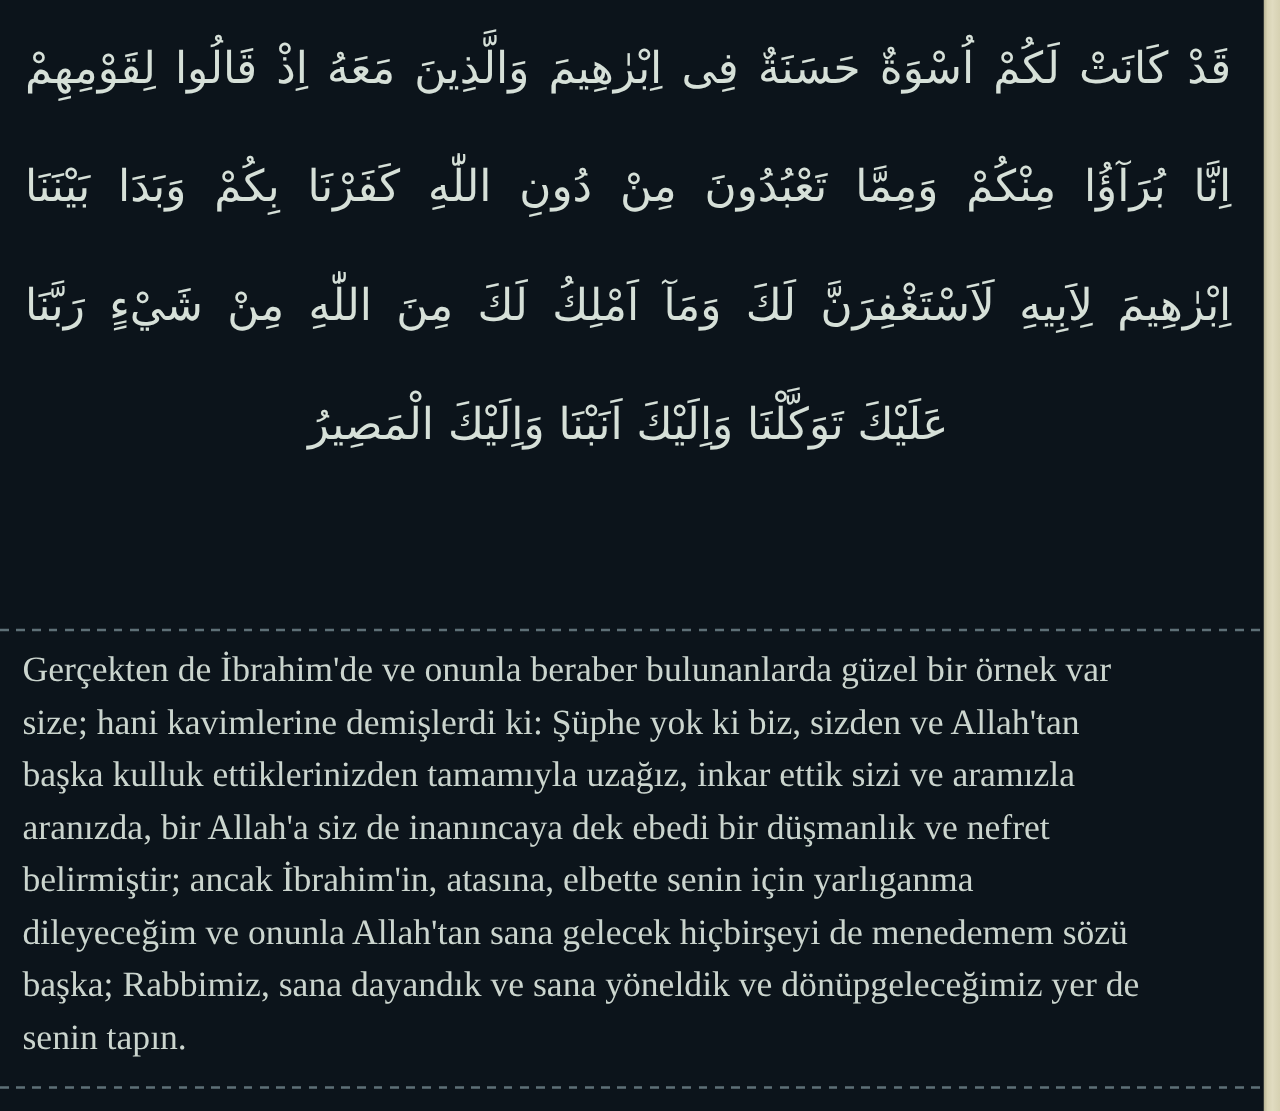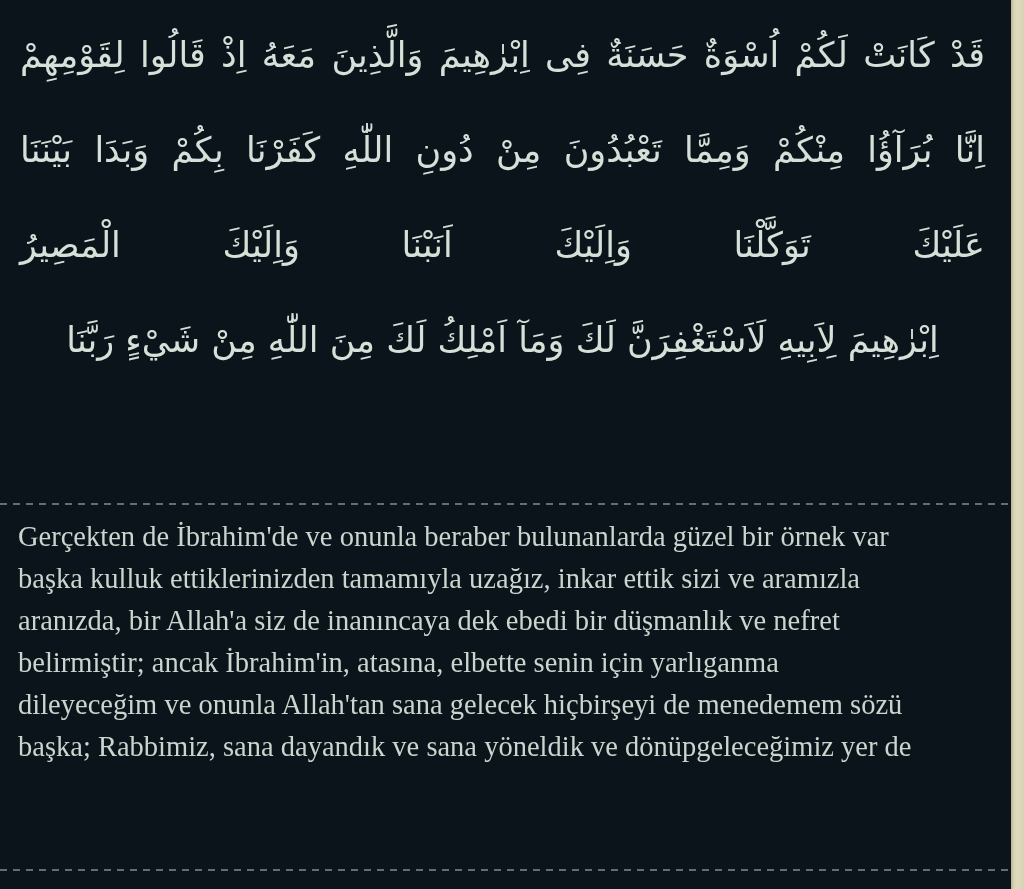--- a/index.html
+++ b/index.html
@@ -65,31 +65,33 @@
     white-space:nowrap;
   }
 </style>
 </head>
 <body>
 
 <div class="content">
   <div class="arabic">
       <div class="arabic-line">قَدْ كَانَتْ لَكُمْ اُسْوَةٌ حَسَنَةٌ فِى اِبْرٰهِيمَ وَالَّذِينَ مَعَهُ اِذْ قَالُوا لِقَوْمِهِمْ</div>
       <div class="arabic-line">اِنَّا بُرَآؤُا مِنْكُمْ وَمِمَّا تَعْبُدُونَ مِنْ دُونِ اللّٰهِ كَفَرْنَا بِكُمْ وَبَدَا بَيْنَنَا</div>
+      <div class="arabic-line">اِبْرٰهِيمَ لِاَبِيهِ لَاَسْتَغْفِرَنَّ لَكَ وَمَآ اَمْلِكُ لَكَ مِنَ اللّٰهِ مِنْ شَيْءٍ رَبَّنَا</div>
       <div class="arabic-line">عَلَيْكَ تَوَكَّلْنَا وَاِلَيْكَ اَنَبْنَا وَاِلَيْكَ الْمَصِيرُ</div>
-      <div class="arabic-line">اِبْرٰهِيمَ لِاَبِيهِ لَاَسْتَغْفِرَنَّ لَكَ وَمَآ اَمْلِكُ لَكَ مِنَ اللّٰهِ مِنْ شَيْءٍ رَبَّنَا</div>
     </div>
 </div>
 
 <div class="divider divider-top"></div>
 
 <div class="translation">
     <div class="tr-line">Gerçekten de İbrahim'de ve onunla beraber bulunanlarda güzel bir örnek var</div>
+    <div class="tr-line">size; hani kavimlerine demişlerdi ki: Şüphe yok ki biz, sizden ve Allah'tan</div>
     <div class="tr-line">başka kulluk ettiklerinizden tamamıyla uzağız, inkar ettik sizi ve aramızla</div>
     <div class="tr-line">aranızda, bir Allah'a siz de inanıncaya dek ebedi bir düşmanlık ve nefret</div>
     <div class="tr-line">belirmiştir; ancak İbrahim'in, atasına, elbette senin için yarlıganma</div>
     <div class="tr-line">dileyeceğim ve onunla Allah'tan sana gelecek hiçbirşeyi de menedemem sözü</div>
     <div class="tr-line">başka; Rabbimiz, sana dayandık ve sana yöneldik ve dönüpgeleceğimiz yer de</div>
+    <div class="tr-line">senin tapın.</div>
   </div>
 
 <div class="divider divider-bottom"></div>
 
 <div class="edge-strip"></div>
 
 </body></html>

